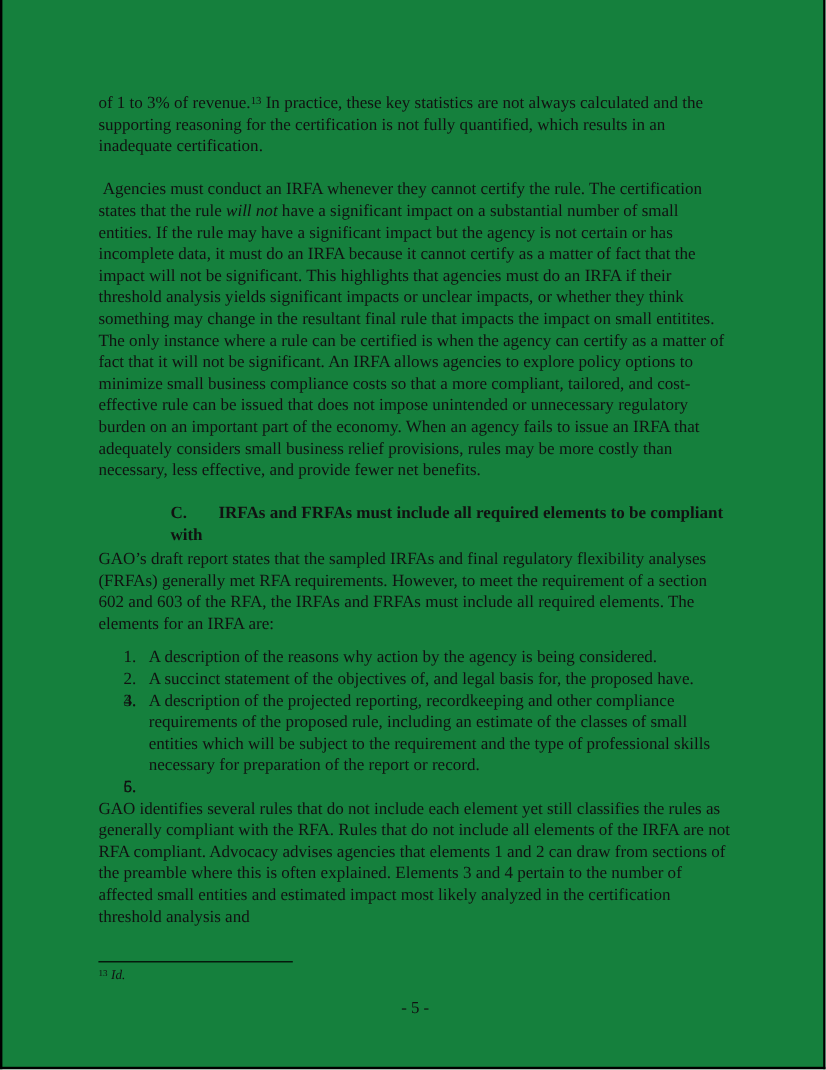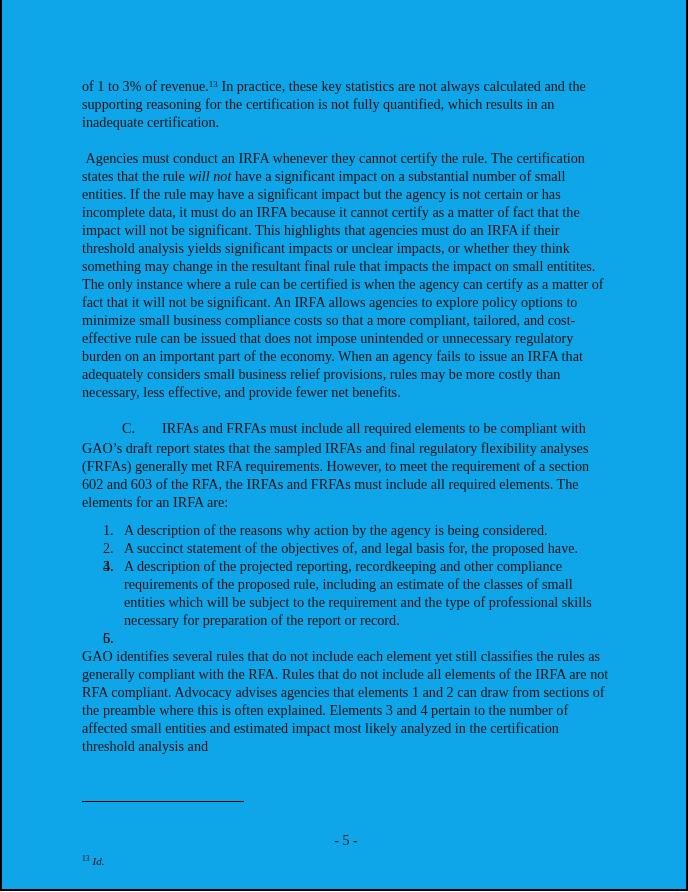--- a/index.html
+++ b/index.html
@@ -15,21 +15,21 @@
   }
   .page {
     position: absolute;
     left: 0;
     top: 0;
     width: 684px;
     height: 889px;
     border-left: 2px solid #000;
     border-right: 2px solid #000;
     border-bottom: 2px solid #000;
-    background: #0ea5e9;
+    background: #15803d;
   }
   .content {
     position: absolute;
     left: 80px;
     top: 77px;
     width: 530px;
     font-family: "Liberation Serif", serif;
     font-size: 14.2px;
     line-height: 18px;
     color: #111;
@@ -40,22 +40,22 @@
   .para {
     margin-bottom: 18px;
   }
   .sup {
     font-size: 9px;
     vertical-align: top;
     position: relative;
     top: -2px;
   }
   .heading {
-    font-weight: normal;
-    margin: 0 0 2px 40px;
+    font-weight: bold;
+    margin: 0 0 2px 60px;
     position: relative;
   }
   .heading .letter {
     display: inline-block;
     width: 40px;
   }
   .heading .hline {
     display: block;
   }
   .heading .second {
@@ -87,21 +87,20 @@
     height: 1px;
     background: #000;
   }
   .footnote {
     position: absolute;
     left: 80px;
     top: 807px;
     font-family: "Liberation Serif", serif;
     font-size: 11px;
     color: #111;
-    margin-top: 48px;
   }
   .footnote .fnum {
     font-size: 7.5px;
     vertical-align: top;
     position: relative;
     top: -1px;
     margin-right: 3px;
   }
   .footnote .ftext {
     font-style: italic;

